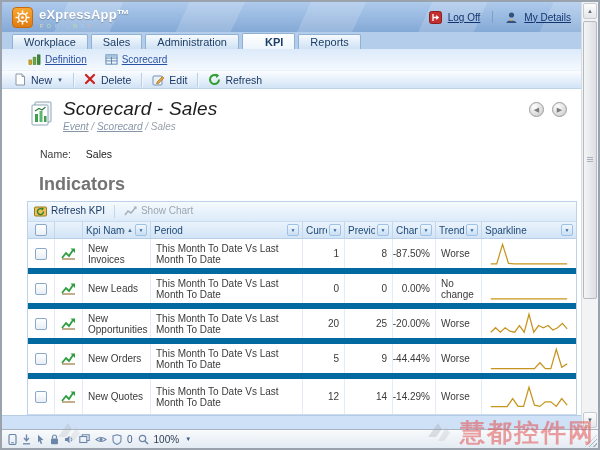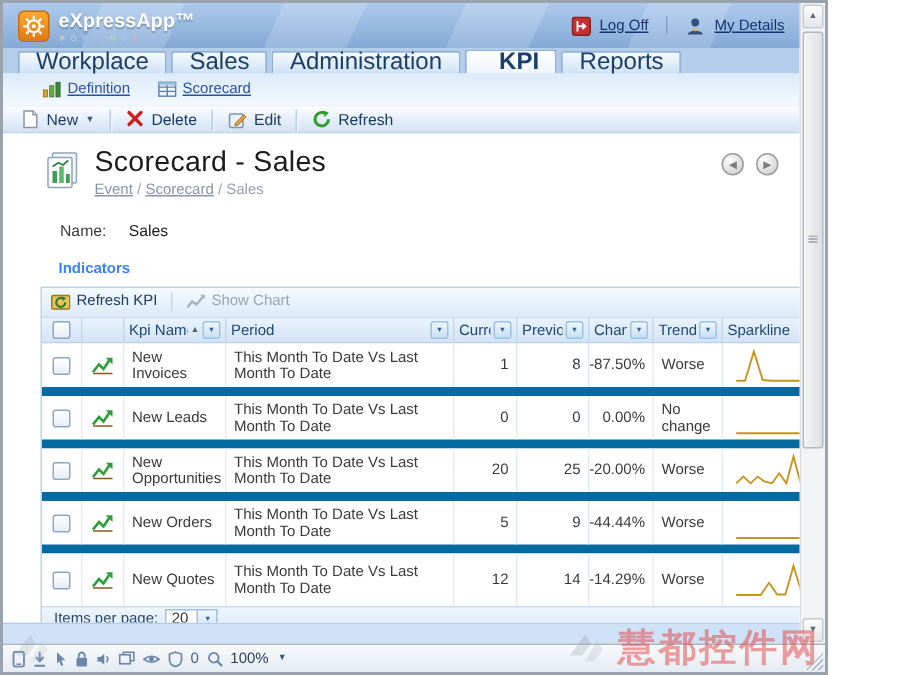--- a/index.html
+++ b/index.html
@@ -1,17 +1,17 @@
 <!DOCTYPE html>
 <html><head>
 <meta charset="utf-8">
 <style>
   * { margin:0; padding:0; box-sizing:border-box; }
   body { font-family:"Liberation Sans", sans-serif; background:#fff; }
-  .window { width:552px; height:450px; border:2px solid #9aa3ad; position:relative;
+  .window { width:600px; height:450px; border:2px solid #9aa3ad; position:relative;
             display:flex; flex-direction:column; overflow:hidden; background:#fff; }
   .main-row { flex:1; display:flex; min-height:0; }
   .page { flex:1; display:flex; flex-direction:column; min-width:0; background:#fff; }
 
   
   .appbar { height:30px; background:linear-gradient(#aecaec,#84a9d6); position:relative;
             display:flex; align-items:center; justify-content:space-between; padding:0 10px; }
   .appbar::after { content:""; position:absolute; inset:0;
             background:repeating-linear-gradient(115deg, rgba(255,255,255,0) 0 60px, rgba(255,255,255,.16) 60px 110px);
             pointer-events:none; }
@@ -23,51 +23,51 @@
   .logo-name { font-size:13px; font-weight:bold; text-shadow:0 1px 1px rgba(0,0,0,.25); letter-spacing:.2px; }
   .logo-sub { display:block; font-size:5px; letter-spacing:2px; margin-top:2px; }
   .logo-sub span { padding:0 1px; color:#fff; }
   .session { display:flex; align-items:center; gap:6px; z-index:1; font-size:10px; }
   .session a { color:#13346e; text-decoration:underline; cursor:pointer; }
   .vsep { width:1px; height:12px; background:#7d9ec9; margin:0 6px; }
   .mini-ic { width:13px; height:13px; display:inline-flex; }
 
   
   .tabbar { height:17px; background:#b4cdeb; display:flex; align-items:flex-end; padding-left:10px; gap:3px; }
-  .tab { height:15px; padding:0 11px; font-size:16px; color:#1c3f67; display:flex; align-items:center;
+  .tab { height:15px; padding:0 11px; font-size:11px; color:#1c3f67; display:flex; align-items:center;
          background:linear-gradient(#f6fafe,#cfe1f4); border:1px solid #8fb1d4; border-bottom:none;
          border-radius:2px 2px 0 0; cursor:pointer; }
   .tab.active { background:linear-gradient(#ffffff,#eef5fc); font-weight:bold; height:16px;padding-left:22px; }
 
   
   .subnav { height:21px; background:linear-gradient(#dceafa,#f4f9fe); display:flex; align-items:center;
             padding-left:26px; gap:18px; font-size:10px; }
   .subnav a { color:#2a52a2; text-decoration:underline; cursor:pointer; margin-left:4px; }
   .subnav .item { display:flex; align-items:center; }
 
   
   .cmdbar { height:19px; background:linear-gradient(#fbfdff,#d2e3f6); border-top:1px solid #eaf2fa;
             border-bottom:1px solid #bed3ea; display:flex; align-items:center; padding:0 4px; font-size:10.5px; color:#1c3a66; }
   .cmd { display:flex; align-items:center; gap:4px; padding:0 8px; height:17px; cursor:pointer; }
   .cmdsep { width:1px; height:14px; background:#b9cfe6; box-shadow:1px 0 0 #f2f7fc; margin:0 2px; }
   .caret { font-size:6px; color:#3a5a85; margin-left:1px; }
 
   
   .content { flex:1; background:#fff; position:relative; overflow:hidden; }
-  .title-row { display:flex; align-items:flex-end; margin:9px 0 0 27px; gap:8px; }
+  .title-row { display:flex; align-items:center; margin:9px 0 0 27px; gap:8px;font-style:italic; }
   .page-title { font-size:19px; color:#1c1c1c; letter-spacing:.2px; }
   .breadcrumb { font-size:10px; color:#9aa2aa; margin:1px 0 0 0; }
   .breadcrumb a { color:#8795a8; text-decoration:underline; cursor:pointer; }
   .nav-circles { position:absolute; top:13px; right:14px; display:flex; gap:8px; }
   .navcircle { width:15px; height:15px; border-radius:50%; border:1px solid #9c9c9c;
                background:radial-gradient(circle at 35% 30%, #ffffff, #c6c6c6);
                display:flex; align-items:center; justify-content:center; font-size:7px; color:#7d7d7d; cursor:pointer; }
   .name-row { margin:16px 0 0 38px; font-size:10.5px; color:#3c3c3c; }
   .name-row .val { margin-left:12px; color:#222; }
-  .section-title { margin:14px 0 0 37px; font-size:10px; font-weight:bold; color:#3b82f6; }
+  .section-title { margin:14px 0 0 37px; font-size:18px; font-weight:bold; color:#737373; }
 
   
   .grid { margin:6px 0 0 25px; width:550px; border:1px solid #bcd2e8; font-size:10px; }
   .grid-toolbar { height:20px; background:linear-gradient(#f5fafe,#dcebf9); border-bottom:1px solid #c8dcf0;
                   display:flex; align-items:center; padding:0 6px; gap:6px; color:#1c3a66; }
   .gt-btn { display:flex; align-items:flex-start; gap:4px; cursor:pointer; }
   .gt-btn.disabled { color:#9aa6b2; cursor:default; }
   .gt-sep { width:1px; height:13px; background:#c4d8ec; margin:0 3px; }
   .gh, .gr { display:flex; align-items:stretch; }
   .gh { background:linear-gradient(#eaf3fc,#d2e4f6); border-bottom:1px solid #b8cfe8; height:17px; color:#1e4976; }

